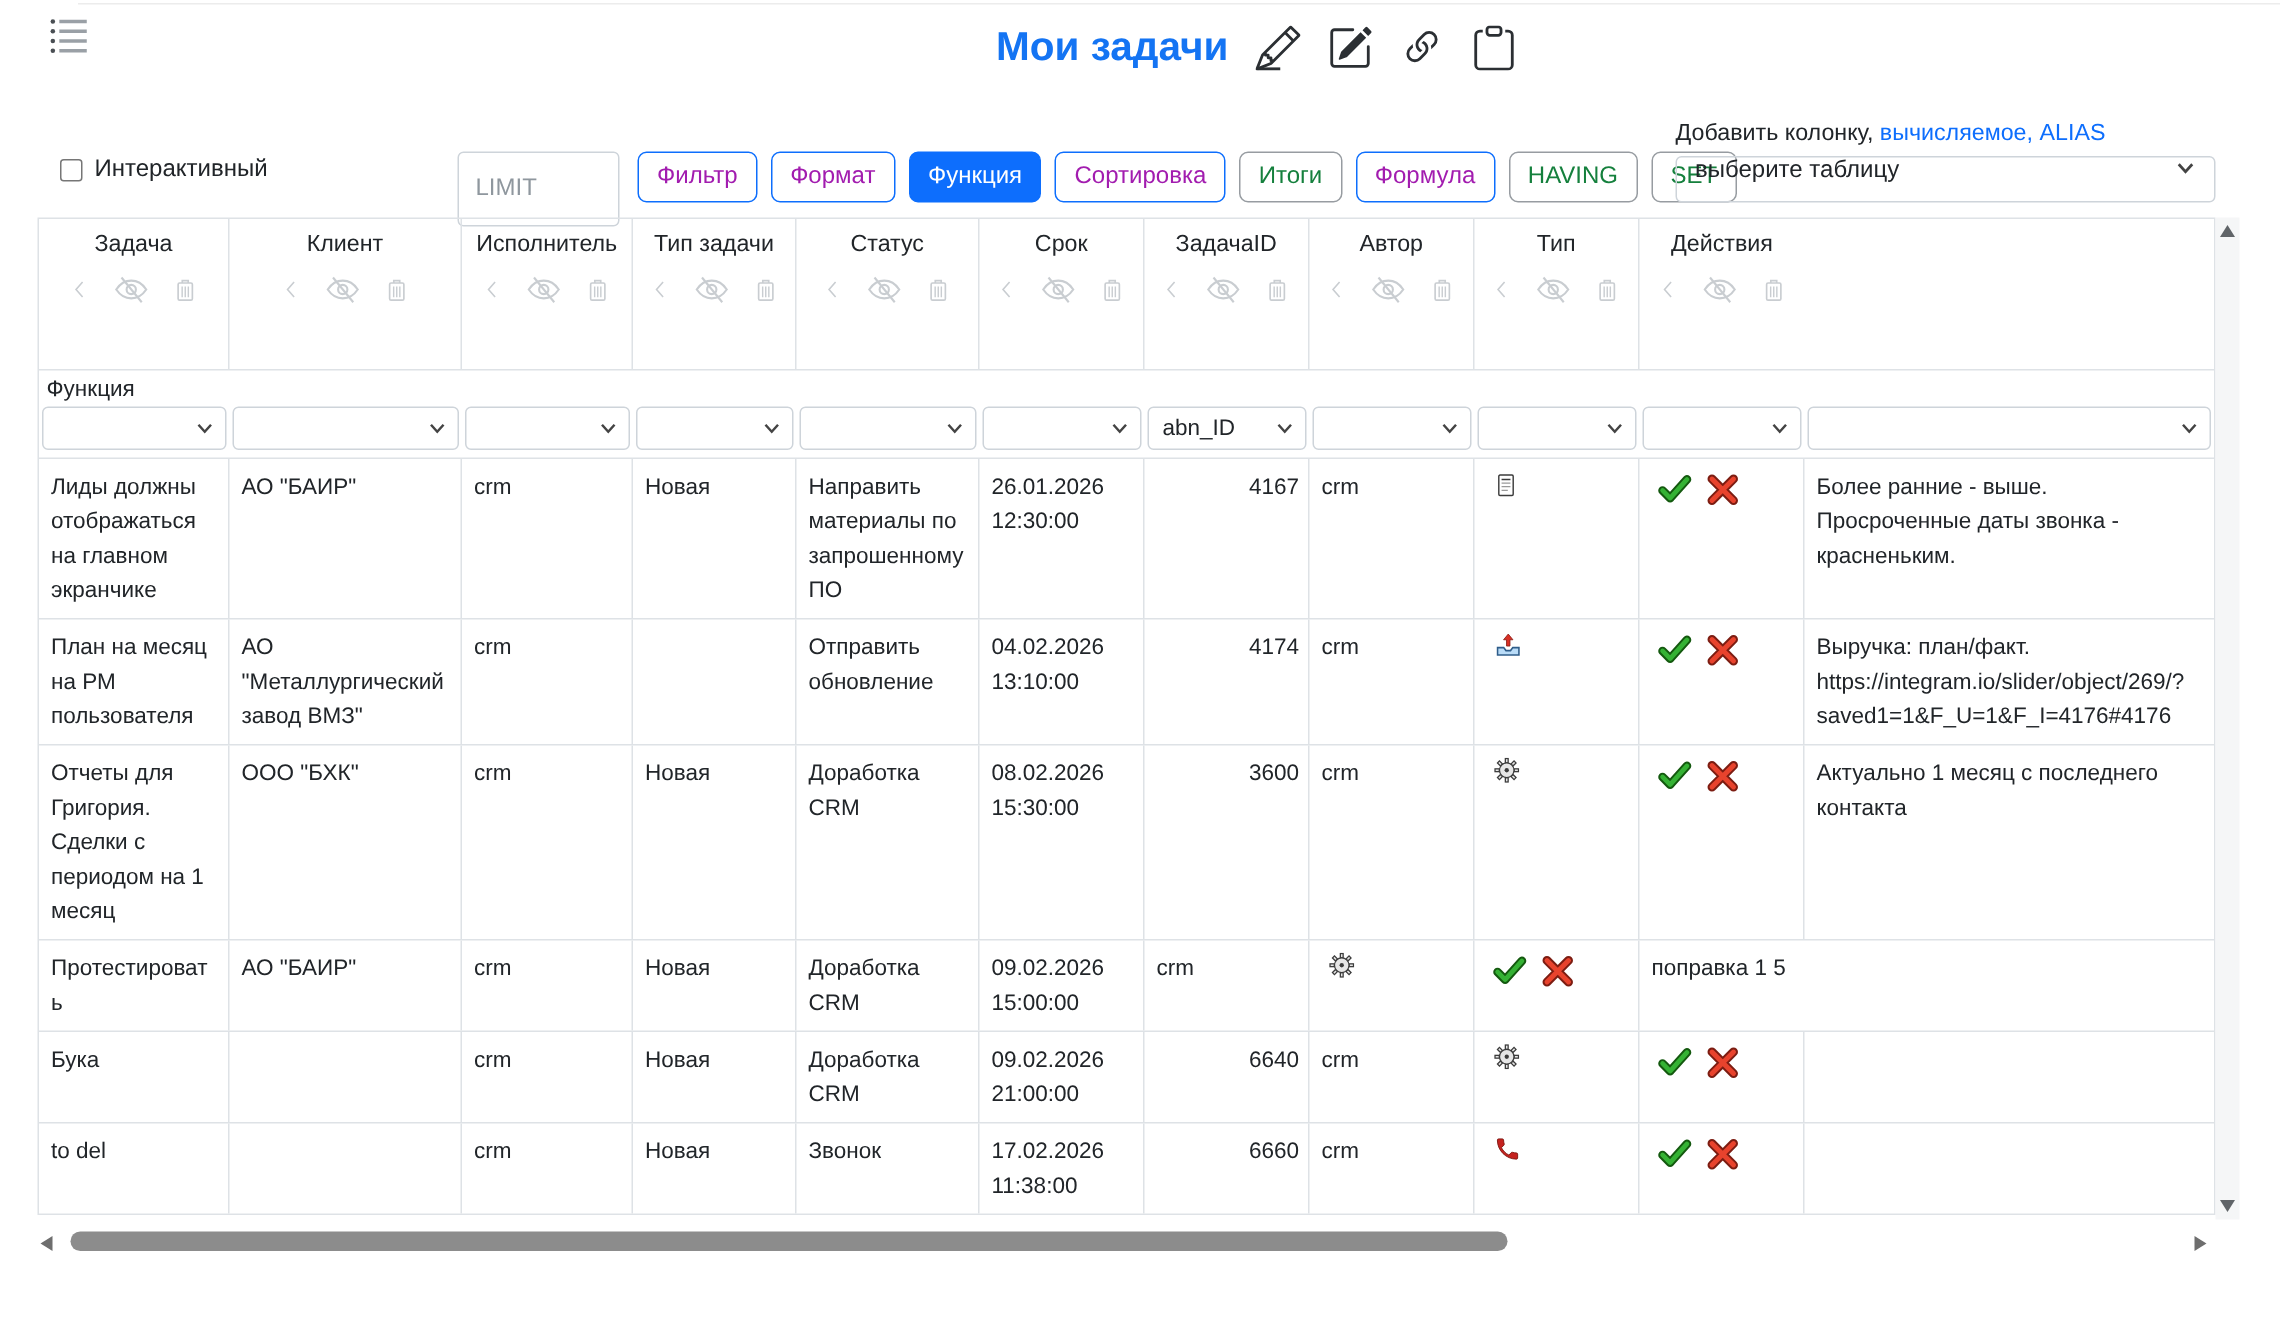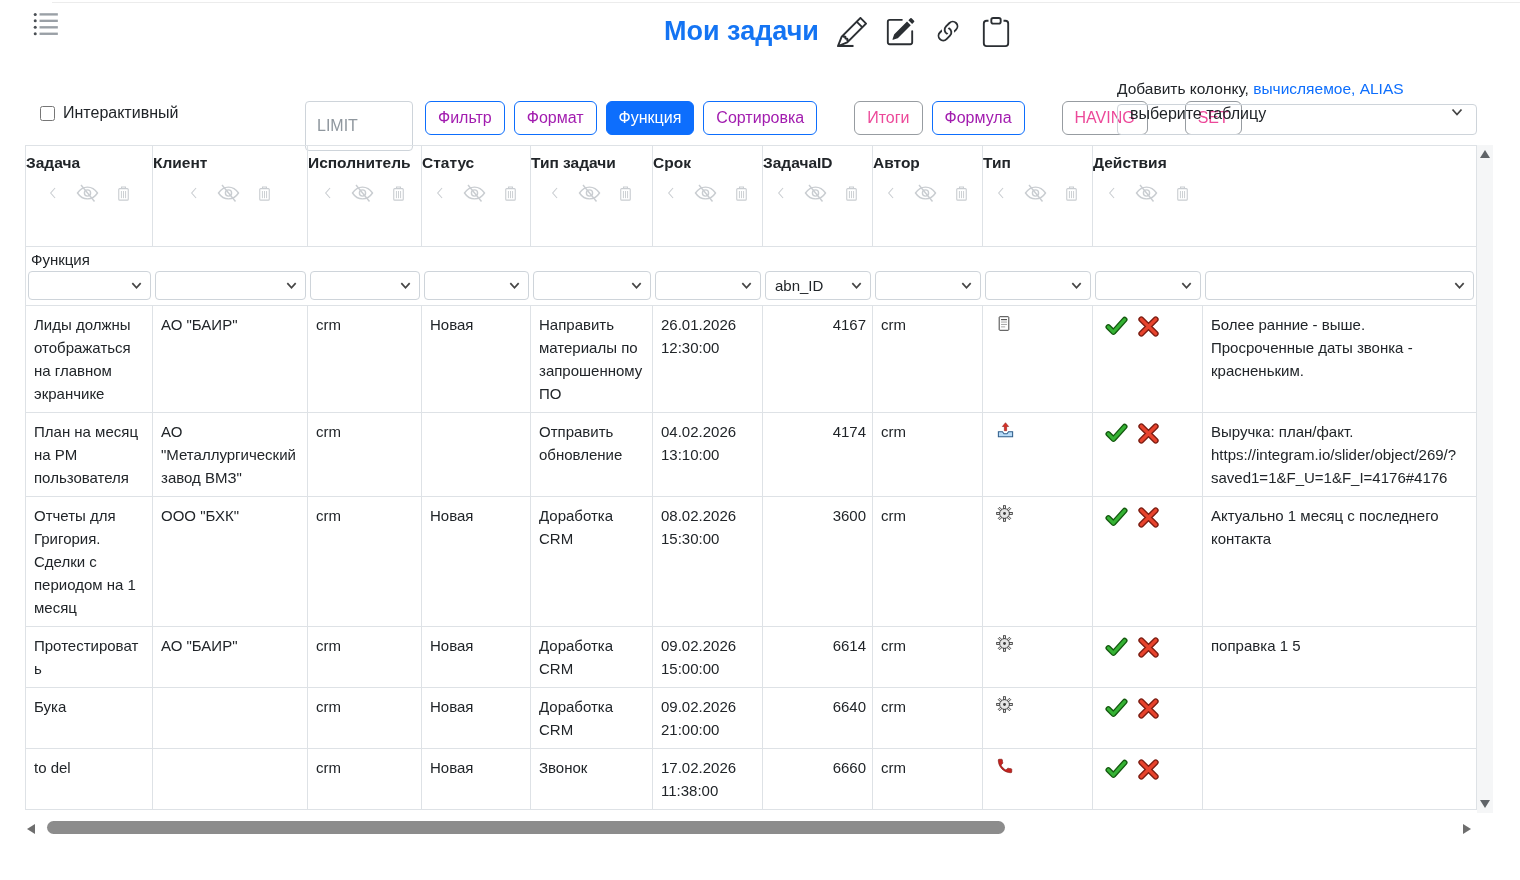--- a/index.html
+++ b/index.html
@@ -19,32 +19,32 @@
   .chk-wrap input { width:15px; height:15px; }
   .limit-input { position:absolute; left:305px; top:101px; width:108px; height:50px;
     border:1px solid #ced4da; border-radius:4px; padding:0 11px; font-size:16px;
     font-family:"Liberation Sans",sans-serif; color:#212529; }
   .limit-input::placeholder { color:#8f979e; }
   .btn-row { position:absolute; left:425px; top:101px; display:flex; gap:9px; }
   .btn { height:34px; padding:0 12px; font-size:16px; border-radius:6px; background:#fff;
     border:1px solid; cursor:pointer; font-family:"Liberation Sans",sans-serif; white-space:nowrap; }
   .btn.op { color:#a21caf; border-color:#0d6efd; }
   .btn.active { color:#fff; background:#0d6efd; border-color:#0d6efd; }
-  .btn.os { color:#ec4899; border-color:#979ca1;margin-left:28px; }
+  .btn.os { color:#15803d; border-color:#979ca1; }
   .addcol { position:absolute; left:1117px; top:80px; width:360px; }
   .addcol-text { font-size:15.5px; }
   .addcol-text a { color:#0d6efd; text-decoration:none; cursor:pointer; }
   .tbl-select { margin-top:6px; width:360px; height:31px; border:1px solid #ced4da; border-radius:4px;
     display:flex; align-items:flex-start; justify-content:space-between; padding:0 12px; font-size:16px; cursor:pointer; }
 
   
   .table-area { position:absolute; left:25px; top:145px; width:1468px; }
   .grid { width:1452px; border:1px solid #dee2e6; --cols:127px 155px 114px 109px 122px 110px 110px 110px 110px 110px 273px; }
   .thead { display:grid; grid-template-columns:var(--cols); height:100px; }
-  .hcell { border-right:1px solid #dee2e6; padding-top:8px;font-weight:bold; }
+  .hcell { border-right:1px solid #dee2e6; text-align:center; padding-top:8px; }
   .hcell:last-child { border-right:none; }
   .hlabel { font-size:15.5px; }
   .hicons { margin-top:9px; display:flex; justify-content:center; align-items:center; gap:13px; }
   .hic { display:inline-flex; cursor:pointer; }
 
   .fn-area { border-top:1px solid #dee2e6; }
   .fn-label { font-size:15px; padding:4px 5px 3px; }
   .sel-row { display:grid; grid-template-columns:var(--cols); padding-bottom:5px; }
   .scell { padding:0 2px; }
   .fselect { height:29px; border:1px solid #ced4da; border-radius:4px; display:flex; align-items:center;
@@ -230,48 +230,48 @@
           <line x1="9.4" y1="9.5" x2="9.4" y2="18.5" stroke="#c9cdd1" stroke-width="1.2"></line>
           <line x1="12" y1="9.5" x2="12" y2="18.5" stroke="#c9cdd1" stroke-width="1.2"></line>
           <line x1="14.6" y1="9.5" x2="14.6" y2="18.5" stroke="#c9cdd1" stroke-width="1.2"></line>
           <path d="M9.5 6.5v-2h5v2" fill="none" stroke="#c9cdd1" stroke-width="1.4"></path>
         </svg>
       </span>
     </div>
   </div>
 
   <div class="hcell">
+    <div class="hlabel">Тип задачи</div>
+    <div class="hicons">
+      <span class="hic">
+        <svg viewBox="0 0 24 24" width="15" height="24">
+                  <path d="M14.5 4 7.5 12 14.5 20" fill="none" stroke="#c9cdd1" stroke-width="1.7"></path>
+                </svg>
+      </span>
+      <span class="hic">
+        <svg viewBox="0 0 24 24" width="27" height="24">
+          <path d="M2 12c2.6-3.9 6-5.9 10-5.9s7.4 2 10 5.9c-2.6 3.9-6 5.9-10 5.9S4.6 15.9 2 12z" fill="none" stroke="#c9cdd1" stroke-width="1.4"></path>
+          <circle cx="12" cy="12" r="3.1" fill="none" stroke="#c9cdd1" stroke-width="1.4"></circle>
+          <line x1="5.5" y1="4" x2="19" y2="20.5" stroke="#c9cdd1" stroke-width="1.4"></line>
+        </svg>
+      </span>
+      <span class="hic">
+        <svg viewBox="0 0 24 24" width="19" height="24">
+          <rect x="6" y="6.5" width="12" height="14.5" rx="1.2" fill="none" stroke="#c9cdd1" stroke-width="1.4"></rect>
+          <line x1="9.4" y1="9.5" x2="9.4" y2="18.5" stroke="#c9cdd1" stroke-width="1.2"></line>
+          <line x1="12" y1="9.5" x2="12" y2="18.5" stroke="#c9cdd1" stroke-width="1.2"></line>
+          <line x1="14.6" y1="9.5" x2="14.6" y2="18.5" stroke="#c9cdd1" stroke-width="1.2"></line>
+          <path d="M9.5 6.5v-2h5v2" fill="none" stroke="#c9cdd1" stroke-width="1.4"></path>
+        </svg>
+      </span>
+    </div>
+  </div>
+
+  <div class="hcell">
     <div class="hlabel">Статус</div>
-    <div class="hicons">
-      <span class="hic">
-        <svg viewBox="0 0 24 24" width="15" height="24">
-                  <path d="M14.5 4 7.5 12 14.5 20" fill="none" stroke="#c9cdd1" stroke-width="1.7"></path>
-                </svg>
-      </span>
-      <span class="hic">
-        <svg viewBox="0 0 24 24" width="27" height="24">
-          <path d="M2 12c2.6-3.9 6-5.9 10-5.9s7.4 2 10 5.9c-2.6 3.9-6 5.9-10 5.9S4.6 15.9 2 12z" fill="none" stroke="#c9cdd1" stroke-width="1.4"></path>
-          <circle cx="12" cy="12" r="3.1" fill="none" stroke="#c9cdd1" stroke-width="1.4"></circle>
-          <line x1="5.5" y1="4" x2="19" y2="20.5" stroke="#c9cdd1" stroke-width="1.4"></line>
-        </svg>
-      </span>
-      <span class="hic">
-        <svg viewBox="0 0 24 24" width="19" height="24">
-          <rect x="6" y="6.5" width="12" height="14.5" rx="1.2" fill="none" stroke="#c9cdd1" stroke-width="1.4"></rect>
-          <line x1="9.4" y1="9.5" x2="9.4" y2="18.5" stroke="#c9cdd1" stroke-width="1.2"></line>
-          <line x1="12" y1="9.5" x2="12" y2="18.5" stroke="#c9cdd1" stroke-width="1.2"></line>
-          <line x1="14.6" y1="9.5" x2="14.6" y2="18.5" stroke="#c9cdd1" stroke-width="1.2"></line>
-          <path d="M9.5 6.5v-2h5v2" fill="none" stroke="#c9cdd1" stroke-width="1.4"></path>
-        </svg>
-      </span>
-    </div>
-  </div>
-
-  <div class="hcell">
-    <div class="hlabel">Тип задачи</div>
     <div class="hicons">
       <span class="hic">
         <svg viewBox="0 0 24 24" width="15" height="24">
                   <path d="M14.5 4 7.5 12 14.5 20" fill="none" stroke="#c9cdd1" stroke-width="1.7"></path>
                 </svg>
       </span>
       <span class="hic">
         <svg viewBox="0 0 24 24" width="27" height="24">
           <path d="M2 12c2.6-3.9 6-5.9 10-5.9s7.4 2 10 5.9c-2.6 3.9-6 5.9-10 5.9S4.6 15.9 2 12z" fill="none" stroke="#c9cdd1" stroke-width="1.4"></path>
           <circle cx="12" cy="12" r="3.1" fill="none" stroke="#c9cdd1" stroke-width="1.4"></circle>
@@ -676,21 +676,20 @@
     <div class="tcell">Актуально 1 месяц с последнего контакта</div>
   </div>
 
   <div class="trow">
     <div class="tcell">Протестировать</div>
     <div class="tcell">АО "БАИР"</div>
     <div class="tcell">crm</div>
     <div class="tcell">Новая</div>
     <div class="tcell">Доработка CRM</div>
     <div class="tcell">09.02.2026 15:00:00</div>
-    <div class="tcell c-id">6614</div>
     <div class="tcell">crm</div>
     <div class="tcell c-typeicon">
       
       
       <span>
         <svg viewBox="0 0 20 20" width="17" height="17">
           <g fill="#e6e6e6" stroke="#3c3c3c" stroke-width="1">
             <rect x="8.9" y="0.8" width="2.2" height="3.4"></rect>
             <rect x="8.9" y="0.8" width="2.2" height="3.4" transform="rotate(45 10 10)"></rect>
             <rect x="8.9" y="0.8" width="2.2" height="3.4" transform="rotate(90 10 10)"></rect>

